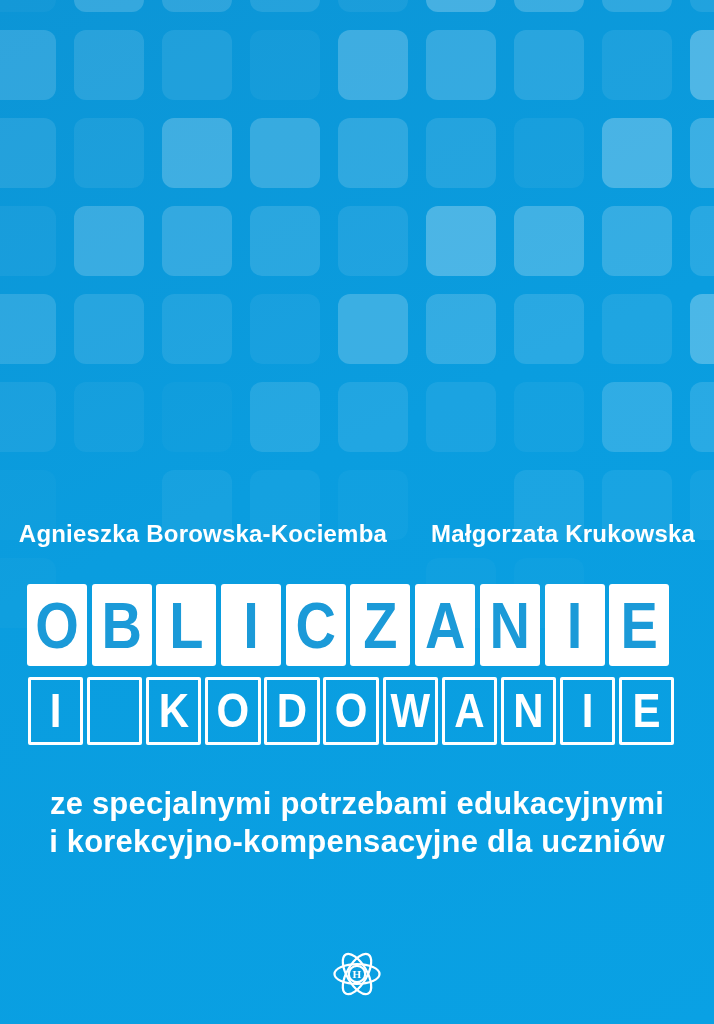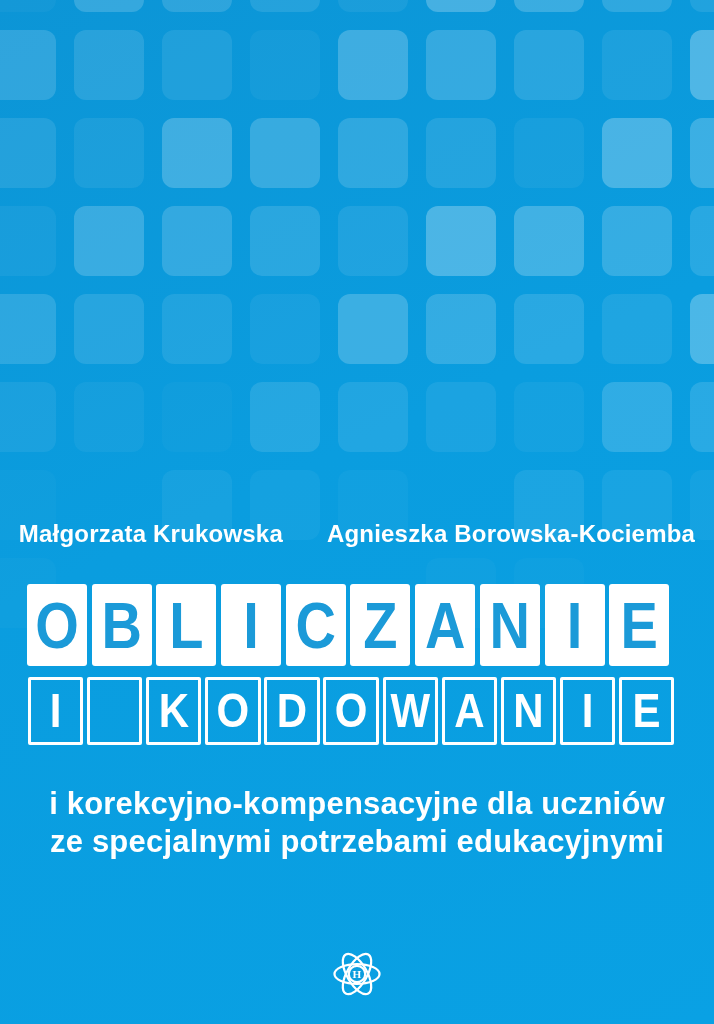--- a/index.html
+++ b/index.html
@@ -106,22 +106,22 @@
       <div class="sq" style="left: 338px; top: 470px; opacity: 0.033;"></div>
       <div class="sq" style="left: 514px; top: 470px; opacity: 0.076;"></div>
       <div class="sq" style="left: 602px; top: 470px; opacity: 0.062;"></div>
       <div class="sq" style="left: 690px; top: 470px; opacity: 0.047;"></div>
       <div class="sq" style="left: -14px; top: 558px; opacity: 0.022;"></div>
       <div class="sq" style="left: 426px; top: 558px; opacity: 0.027;"></div>
       <div class="sq" style="left: 514px; top: 558px; opacity: 0.022;"></div>
     </div>
 
   <div class="authors">
+    <span>Agnieszka Borowska-Kociemba</span>
     <span>Małgorzata Krukowska</span>
-    <span>Agnieszka Borowska-Kociemba</span>
   </div>
 
   <div class="title-row row1" id="titleRow1">
       <div class="tile1">
         <span class="lt">O</span>
       </div>
       <div class="tile1">
         <span class="lt">B</span>
       </div>
       <div class="tile1">
@@ -180,22 +180,22 @@
       </div>
       <div class="tile2">
         <span class="lt">I</span>
       </div>
       <div class="tile2">
         <span class="lt">E</span>
       </div>
     </div>
 
   <div class="subtitle">
+    <div>ze specjalnymi potrzebami edukacyjnymi</div>
     <div>i korekcyjno-kompensacyjne dla uczniów</div>
-    <div>ze specjalnymi potrzebami edukacyjnymi</div>
   </div>
 
   <div class="logo-wrap">
     <svg width="52" height="48" viewBox="0 0 60 54">
       <g fill="none" stroke="#ffffff" stroke-width="2.6">
         <ellipse cx="30" cy="27" rx="26" ry="11.5"></ellipse>
         <ellipse cx="30" cy="27" rx="26" ry="11.5" transform="rotate(60 30 27)"></ellipse>
         <ellipse cx="30" cy="27" rx="26" ry="11.5" transform="rotate(-60 30 27)"></ellipse>
       </g>
       <circle cx="30" cy="27" r="9.5" fill="#0a9ddf" stroke="#ffffff" stroke-width="2.6"></circle>

